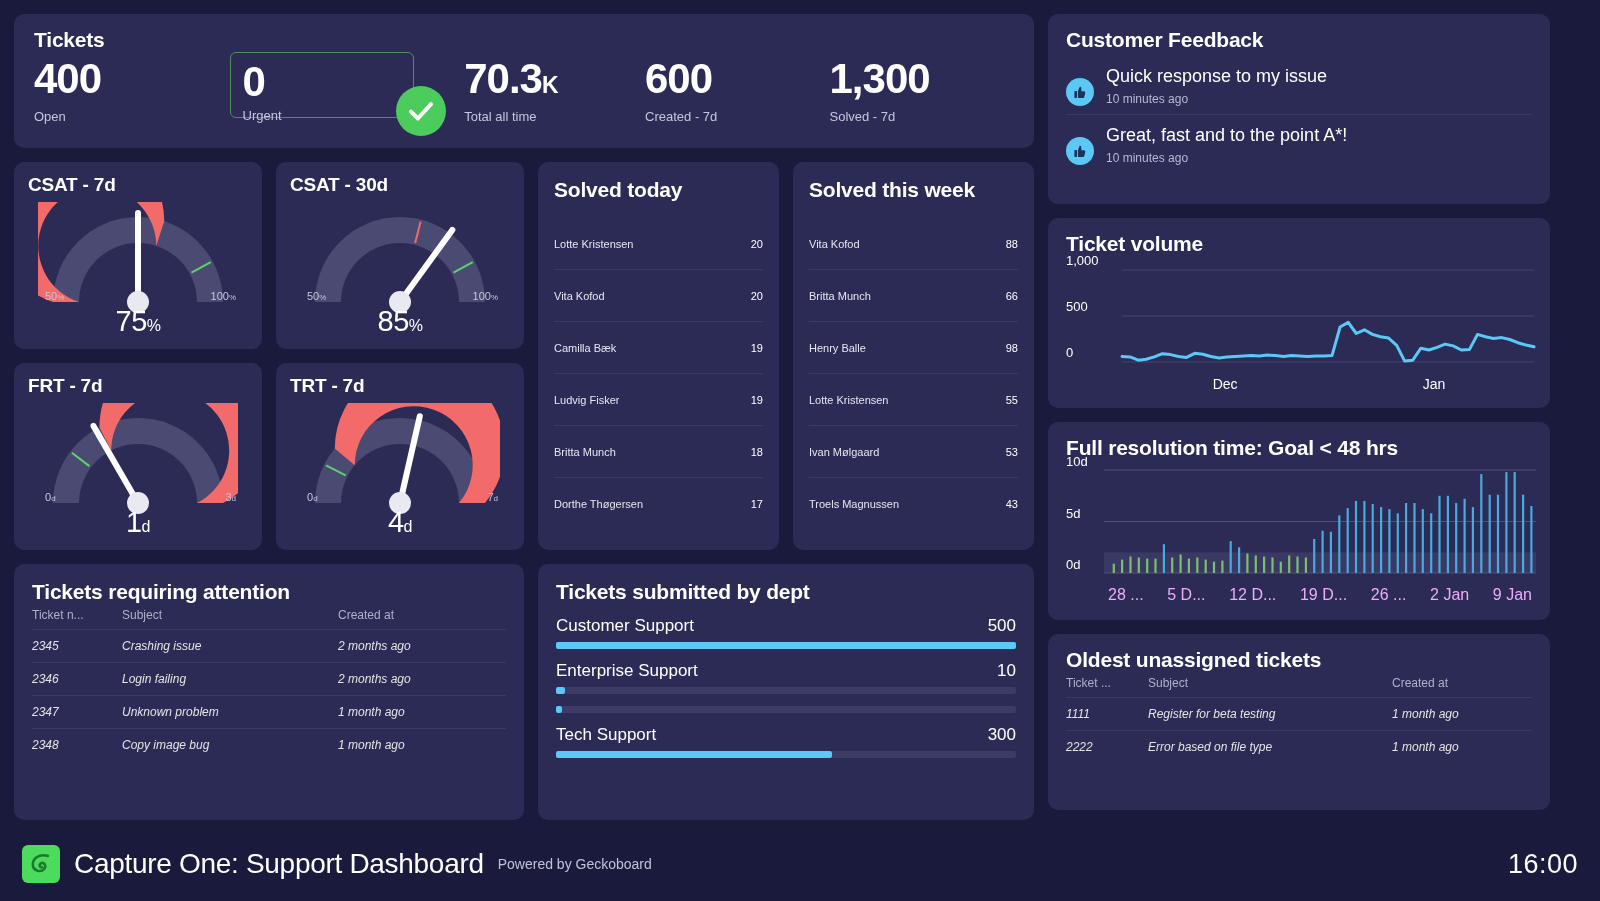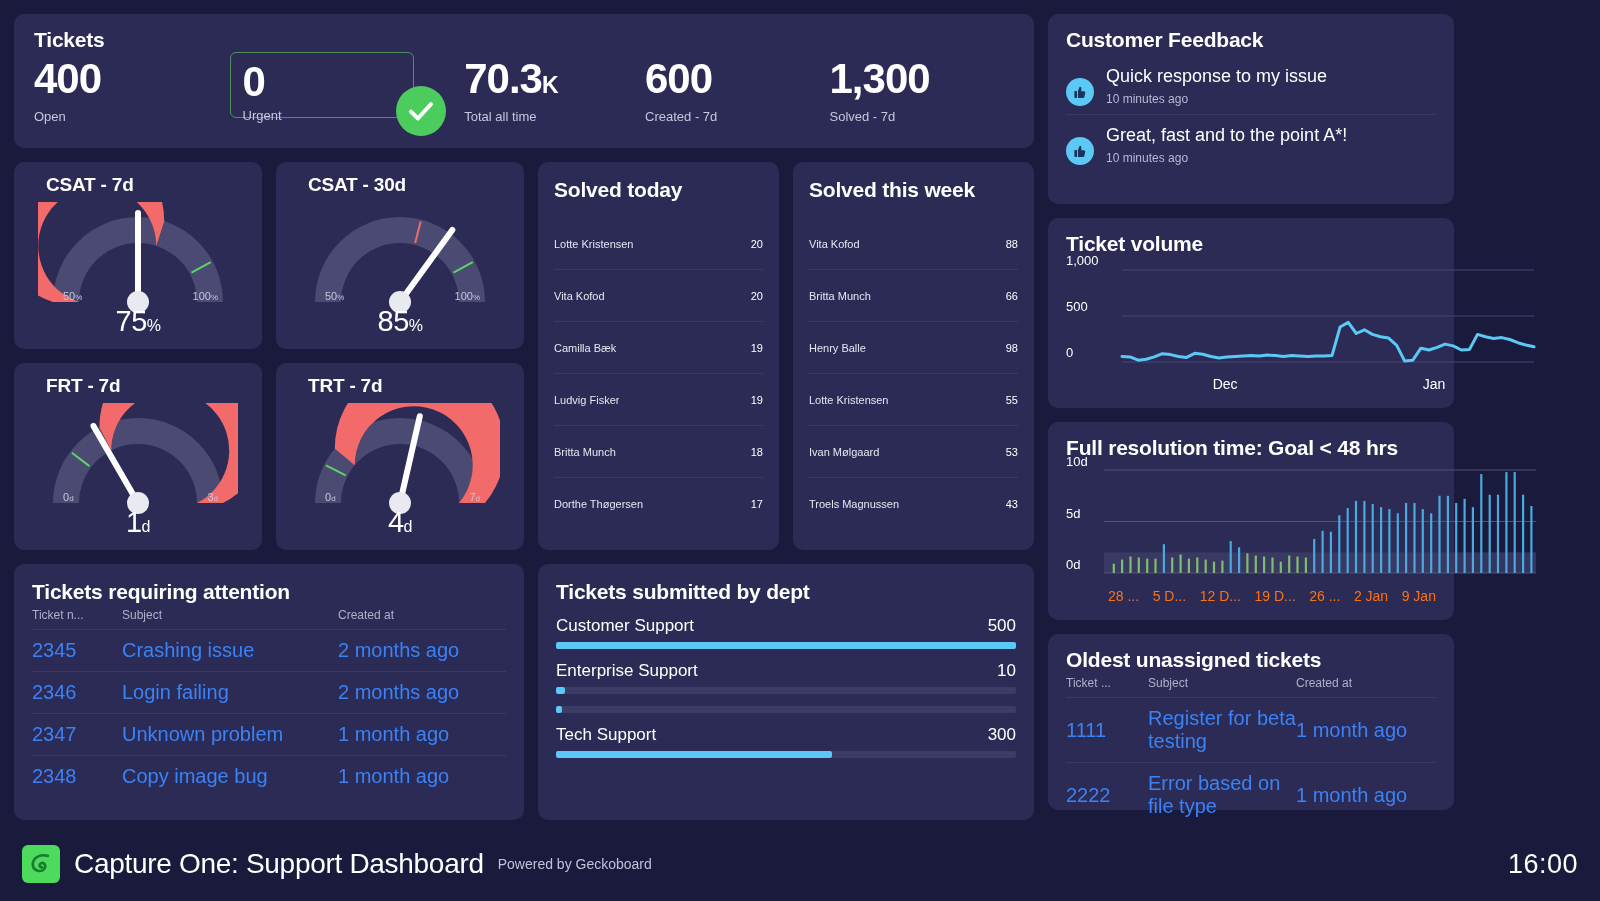--- a/index.html
+++ b/index.html
@@ -11,21 +11,21 @@
   }
   .dash {
     position: relative;
     width: 1600px; height: 901px;
     background: #1a1a3c;
     padding: 14px 14px 0 14px;
     display: flex;
     gap: 14px;
   }
   .col-left { width: 1020px; display: flex; flex-direction: column; gap: 14px; }
-  .col-right { width: 406px; display: flex; flex-direction: column; gap: 14px; }
+  .col-right { width: 502px; display: flex; flex-direction: column; gap: 14px; }
 
   .panel {
     background: #2b2b55;
     border-radius: 10px;
     padding: 16px 18px;
     position: relative;
   }
   .panel h2 {
     font-size: 21px;
     font-weight: bold;
@@ -57,21 +57,21 @@
     position: absolute; left: 382px; top: 72px;
     width: 50px; height: 50px; border-radius: 50%;
     background: #4dcc5e; display: flex; align-items: center; justify-content: center;
   }
   .check-badge svg { width: 30px; height: 30px; }
 
   
   .mid-row { display: flex; gap: 14px; height: 388px; }
   .gauges { width: 510px; display: flex; flex-direction: column; gap: 14px; }
   .gauge-row2 { display: flex; gap: 14px; height: 187px; }
-  .gauge-card { width: 256px; height: 187px; padding: 12px 32px; }
+  .gauge-card { width: 256px; height: 187px; padding: 12px 14px; }
   .gauge-card h2 { font-size: 19px; }
   .gauge-wrap { position: relative; width: 100%; height: 140px; margin-top: -2px; }
   .gauge-wrap svg { position: absolute; left: 50%; transform: translateX(-50%); top: 4px; }
   .g-minlab, .g-maxlab {
     position: absolute; bottom: 36px; font-size: 11px; color: #c6c6de;
   }
   .g-minlab { left: 17px; }
   .g-maxlab { right: 12px; }
   .g-unit { font-size: 8px; }
   .g-value {
@@ -95,22 +95,23 @@
   
   .bot-row { display: flex; gap: 14px; height: 256px; }
   .tra-card { width: 510px; height: 256px; padding: 16px 18px; }
   .dept-card { width: 496px; height: 256px; padding: 16px 18px; }
   table { width: 100%; border-collapse: collapse; }
   thead th {
     font-size: 12px; color: #b0b0cc; font-weight: normal; text-align: left;
     padding-bottom: 7px; border-bottom: 1px solid #3a3a62;
   }
   tbody td {
-    font-size: 20px; color: #3b82f6; padding: 9px 0 9px 0;
+    font-size: 12px; color: #e5e5e5; padding: 9px 0 9px 0;
     border-bottom: 1px solid #3a3a62;
+    font-style: italic;
   }
   tbody tr:last-child td { border-bottom: none; }
   .c-id { width: 90px; }
   .c-sub { }
   .c-date { width: 168px; }
 
   
   .dbar { margin-top: 12px; }
   .dbar-top { display: flex; justify-content: space-between; align-items: baseline; }
   .dbar-name { font-size: 17px; color: #ffffff; }
@@ -141,21 +142,21 @@
   .xlab {
     position: absolute; bottom: 0; font-size: 14px; color: #ffffff;
   }
 
   
   .frt-card { height: 198px; padding: 14px 18px 6px 18px; }
   .frt-area { position: relative; height: 140px; margin-top: 4px; }
   .frt-xlabels {
     position: absolute; bottom: 0; left: 42px; right: 0;
     display: flex; justify-content: space-between;
-    font-size: 14px; color: #f97316;
+    font-size: 16px; color: #f0abfc;
   }
 
   
   .old-card { height: 176px; padding: 14px 18px; }
   .old-card .c-id { width: 82px; }
   .old-card .c-date { width: 140px; }
 
   
   .footer {
     position: absolute; left: 0; bottom: 0; width: 1600px; height: 74px;

